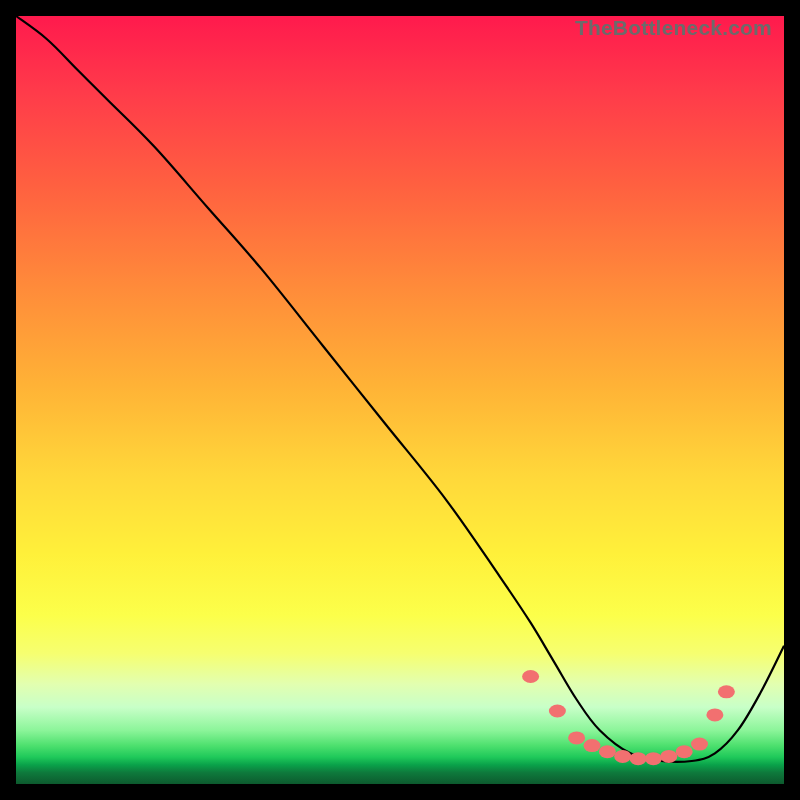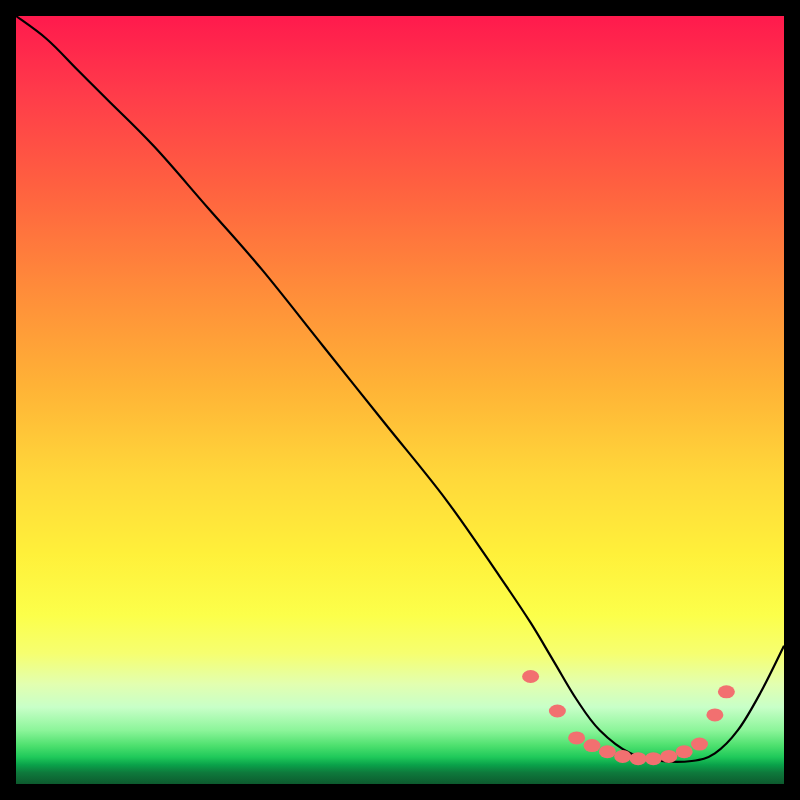--- a/index.html
+++ b/index.html
@@ -61,20 +61,21 @@
   .marker {
     fill: #f27070;
     stroke: none;
   }
 </style>
 </head>
 <body>
 
 <div class="frame">
   <div class="plot-area">
+    <div class="attribution">TheBottleneck.com</div>
     <svg class="curve" viewBox="0 0 768 768" preserveAspectRatio="none">
       <path id="curve-path" class="curve-path" d="M 0.0 0.0 C 5.5 4.1, 19.7 13.4, 30.7 23.0 C 41.8 32.7, 50.4 42.7, 61.4 53.8 C 72.5 64.8, 78.3 70.7, 92.2 84.5 C 106.0 98.3, 120.3 111.2, 138.2 130.6 C 156.2 149.9, 172.6 169.9, 192.0 192.0 C 211.4 214.1, 225.0 228.6, 245.8 253.4 C 266.5 278.3, 285.1 302.6, 307.2 330.2 C 329.3 357.9, 346.5 379.4, 368.6 407.0 C 390.8 434.7, 409.3 456.2, 430.1 483.8 C 450.8 511.5, 468.6 538.5, 483.8 560.6 C 499.0 582.8, 504.9 591.5, 514.6 606.7 C 524.2 621.9, 529.3 631.3, 537.6 645.1 C 545.9 658.9, 552.3 671.1, 560.6 683.5 C 568.9 696.0, 574.0 704.6, 583.7 714.2 C 593.4 723.9, 603.3 731.8, 614.4 737.3 C 625.5 742.8, 634.1 743.6, 645.1 745.0 C 656.2 746.3, 666.2 746.3, 675.8 745.0 C 685.5 743.6, 690.6 742.8, 698.9 737.3 C 707.2 731.8, 713.6 725.3, 721.9 714.2 C 730.2 703.2, 736.7 691.0, 745.0 675.8 C 753.3 660.6, 763.9 638.1, 768.0 629.8"></path>
       <g id="marker-group">
           <ellipse cx="514.6" cy="660.5" rx="8.5" ry="6.5" class="marker"></ellipse>
           <ellipse cx="541.4" cy="695.0" rx="8.5" ry="6.5" class="marker"></ellipse>
           <ellipse cx="560.6" cy="721.9" rx="8.5" ry="6.5" class="marker"></ellipse>
           <ellipse cx="576.0" cy="729.6" rx="8.5" ry="6.5" class="marker"></ellipse>
           <ellipse cx="591.4" cy="735.7" rx="8.5" ry="6.5" class="marker"></ellipse>
           <ellipse cx="606.7" cy="740.4" rx="8.5" ry="6.5" class="marker"></ellipse>
           <ellipse cx="622.1" cy="742.7" rx="8.5" ry="6.5" class="marker"></ellipse>

